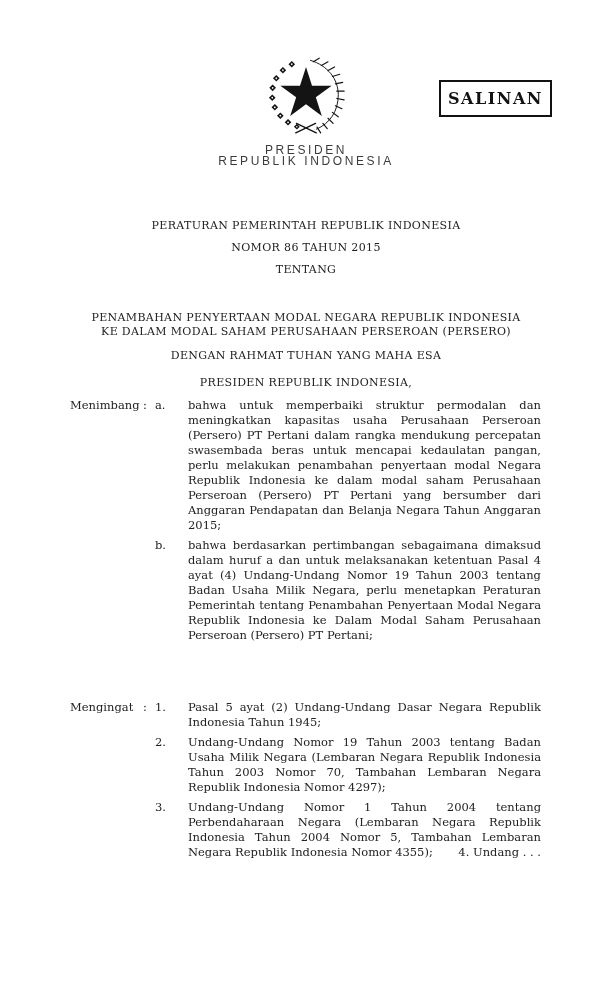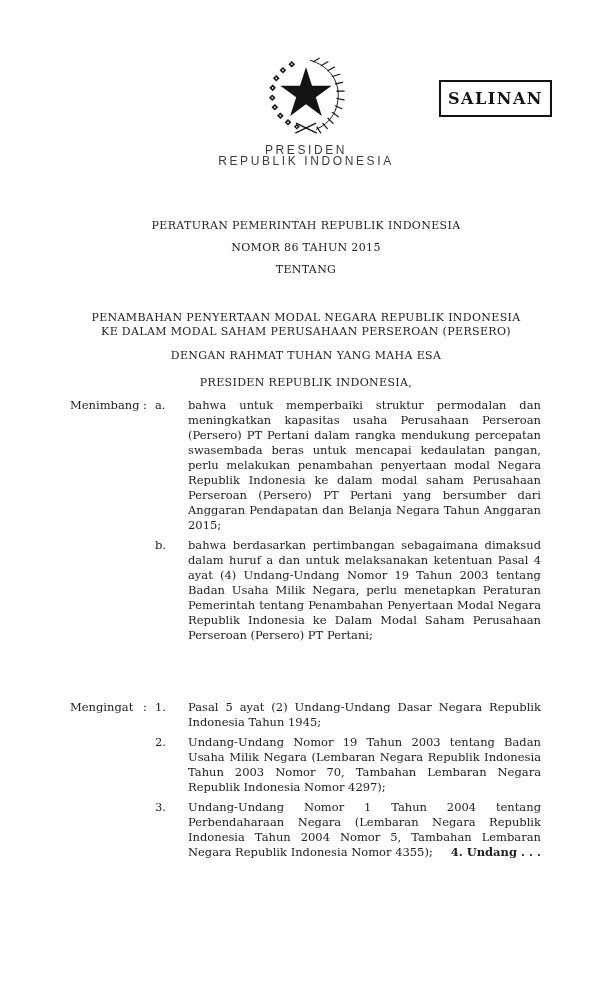--- a/index.html
+++ b/index.html
@@ -88,21 +88,20 @@
 
   
   .catchword {
     position: absolute;
     top: 845px;
     right: 71px;
     font-size: 11.5px;
     line-height: 15px;
     color: #222;
     white-space: nowrap;
-    font-weight: bold;
   }
 </style>
 </head>
 <body>
 
 <div class="page">
 
   <div class="seal-wrap">
     <span>
       <svg viewBox="0 0 120 114" width="88" height="84" aria-hidden="true">

